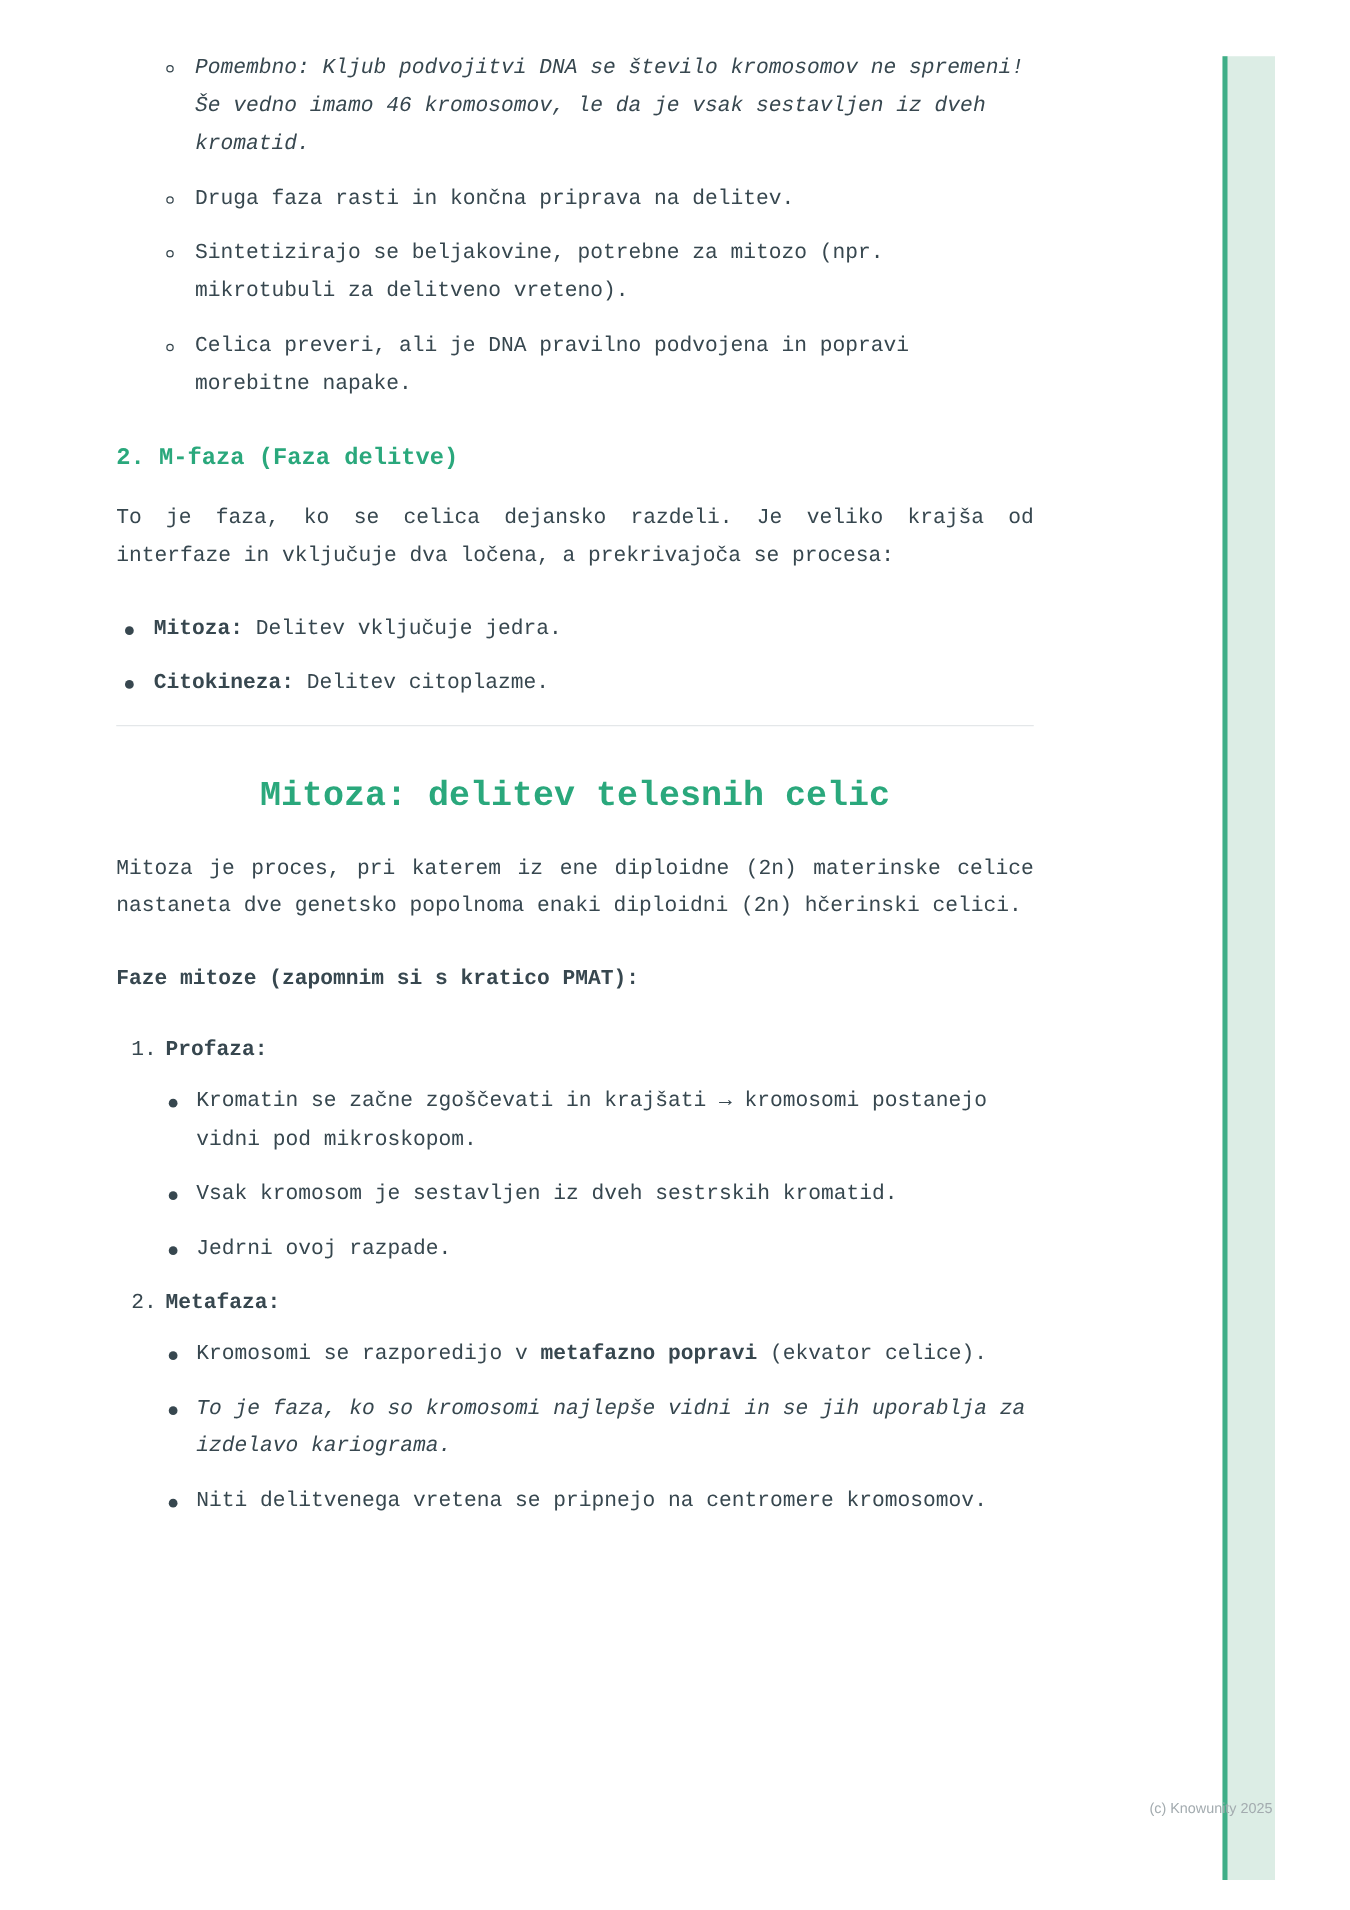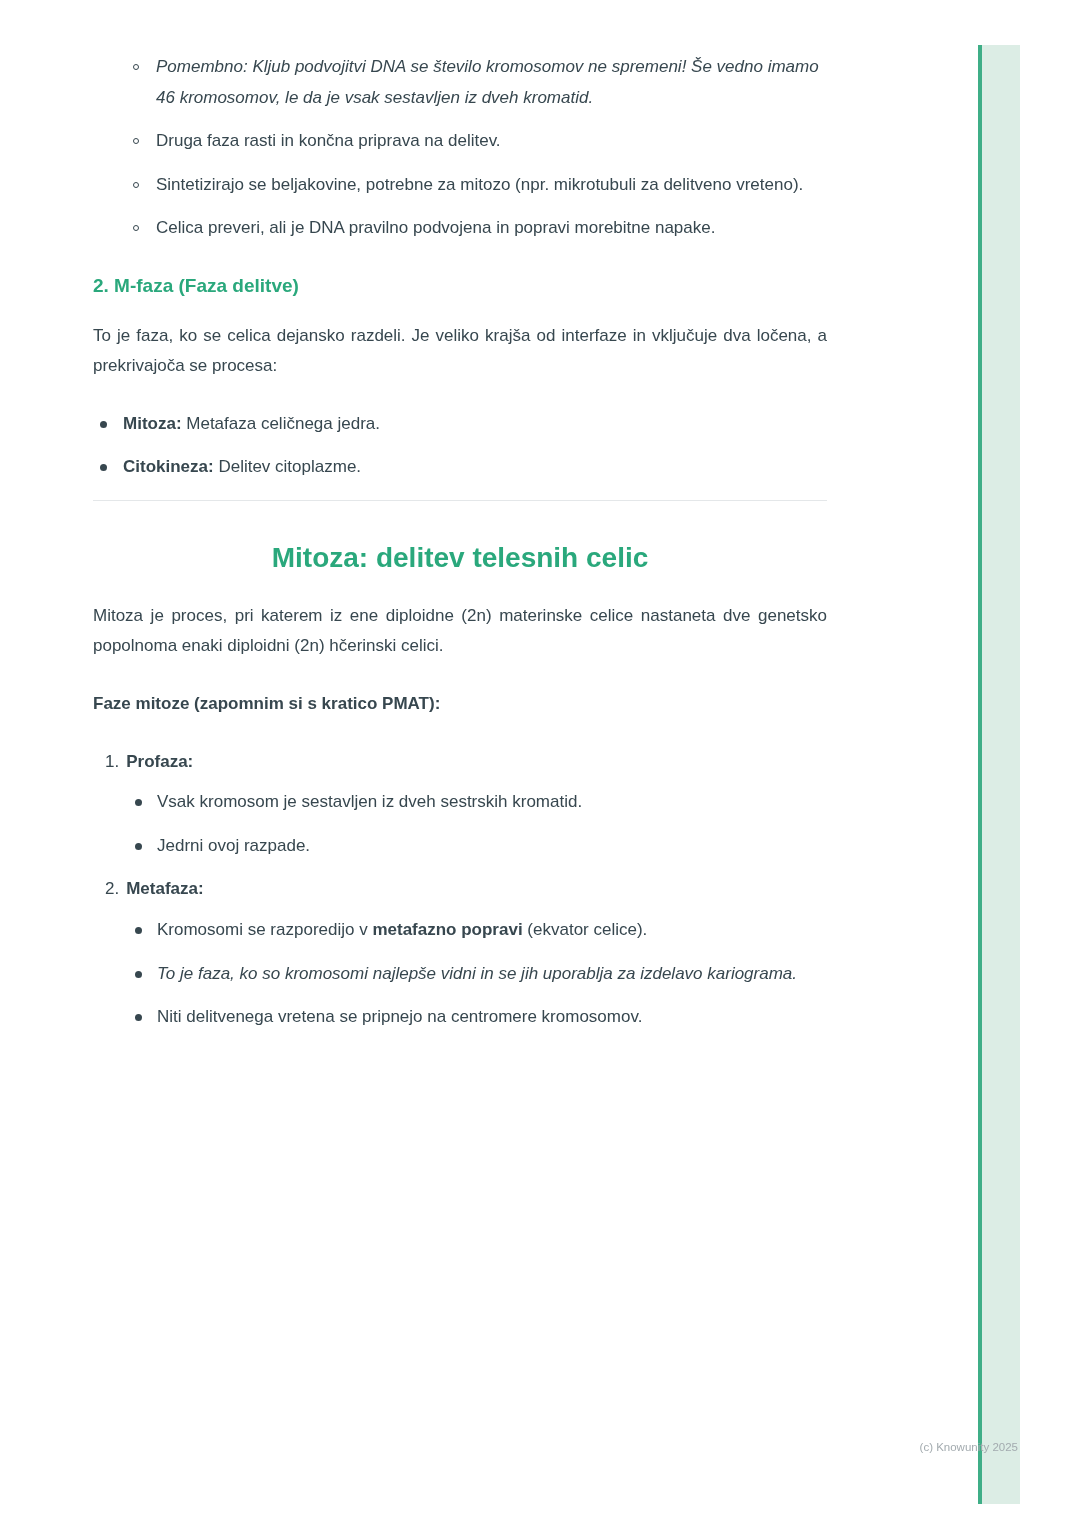--- a/index.html
+++ b/index.html
@@ -11,21 +11,21 @@
     --muted:#a3abaf;
   }
   *{box-sizing:border-box;}
   html,body{margin:0;padding:0;}
   body{
     width:1080px;height:1528px;background:#ffffff;position:relative;overflow:hidden;
     font-family:"Liberation Sans","DejaVu Sans",sans-serif;color:var(--text);
   }
   .stripe{position:absolute;top:45px;right:60px;width:42px;height:1459px;background:var(--stripe-bg);}
   .stripe-line{position:absolute;left:0;top:0;width:4px;height:100%;background:var(--stripe-line);}
-  .content{position:absolute;left:93px;top:52px;width:734px;font-size:17px;line-height:1.8;}
+  .content{position:absolute;left:93px;top:40px;width:734px;font-size:17px;line-height:1.8;font-family:Liberation Mono, monospace;}
   .b{font-weight:700;}
   .italic{font-style:italic;}
   .just{text-align:justify;}
   .li{display:flex;align-items:flex-start;margin:0 0 13px 0;}
   .li-text{flex:1 1 auto;}
   .bullet{flex:0 0 auto;width:7px;height:7px;border-radius:50%;margin-top:12px;}
   .solid{background:var(--text);}
   .hollow{width:6px;height:6px;border:1.6px solid var(--text);background:transparent;}
   .lvl1{padding-left:7px;}
   .lvl1 .bullet{margin-right:16px;}
@@ -72,41 +72,45 @@
     <span class="bullet hollow"></span>
     <div class="li-text">Celica preveri, ali je DNA pravilno podvojena in popravi morebitne napake.</div>
   </div>
 
   <h2 class="h2">2. M-faza (Faza delitve)</h2>
 
   <p class="para just">To je faza, ko se celica dejansko razdeli. Je veliko krajša od interfaze in vključuje dva ločena, a prekrivajoča se procesa:</p>
 
   <div class="li lvl1">
     <span class="bullet solid"></span>
-    <div class="li-text"><span class="b">Mitoza:</span><span> Metafaza celičnega jedra.</span></div>
+    <div class="li-text"><span class="b">Mitoza:</span><span> Delitev vključuje jedra.</span></div>
   </div>
 
   <div class="li lvl1">
     <span class="bullet solid"></span>
     <div class="li-text"><span class="b">Citokineza:</span><span> Delitev citoplazme.</span></div>
   </div>
 
   <hr class="divider">
 
   <h1 class="h1">Mitoza: delitev telesnih celic</h1>
 
   <p class="para just">Mitoza je proces, pri katerem iz ene diploidne (2n) materinske celice nastaneta dve genetsko popolnoma enaki diploidni (2n) hčerinski celici.</p>
 
 
   <p class="para"><span class="b">Faze mitoze (zapomnim si s kratico PMAT):</span></p>
 
   <div class="num-item">
     <div class="num-head">
       <span class="num">1.</span>
       <span class="b">Profaza:</span>
+    </div>
+    <div class="li lvl2b">
+      <span class="bullet solid"></span>
+      <div class="li-text">Kromatin se začne zgoščevati in krajšati → kromosomi postanejo vidni pod mikroskopom.</div>
     </div>
     <div class="li lvl2b">
       <span class="bullet solid"></span>
       <div class="li-text">Vsak kromosom je sestavljen iz dveh sestrskih kromatid.</div>
     </div>
     <div class="li lvl2b">
       <span class="bullet solid"></span>
       <div class="li-text">Jedrni ovoj razpade.</div>
     </div>
   </div>

